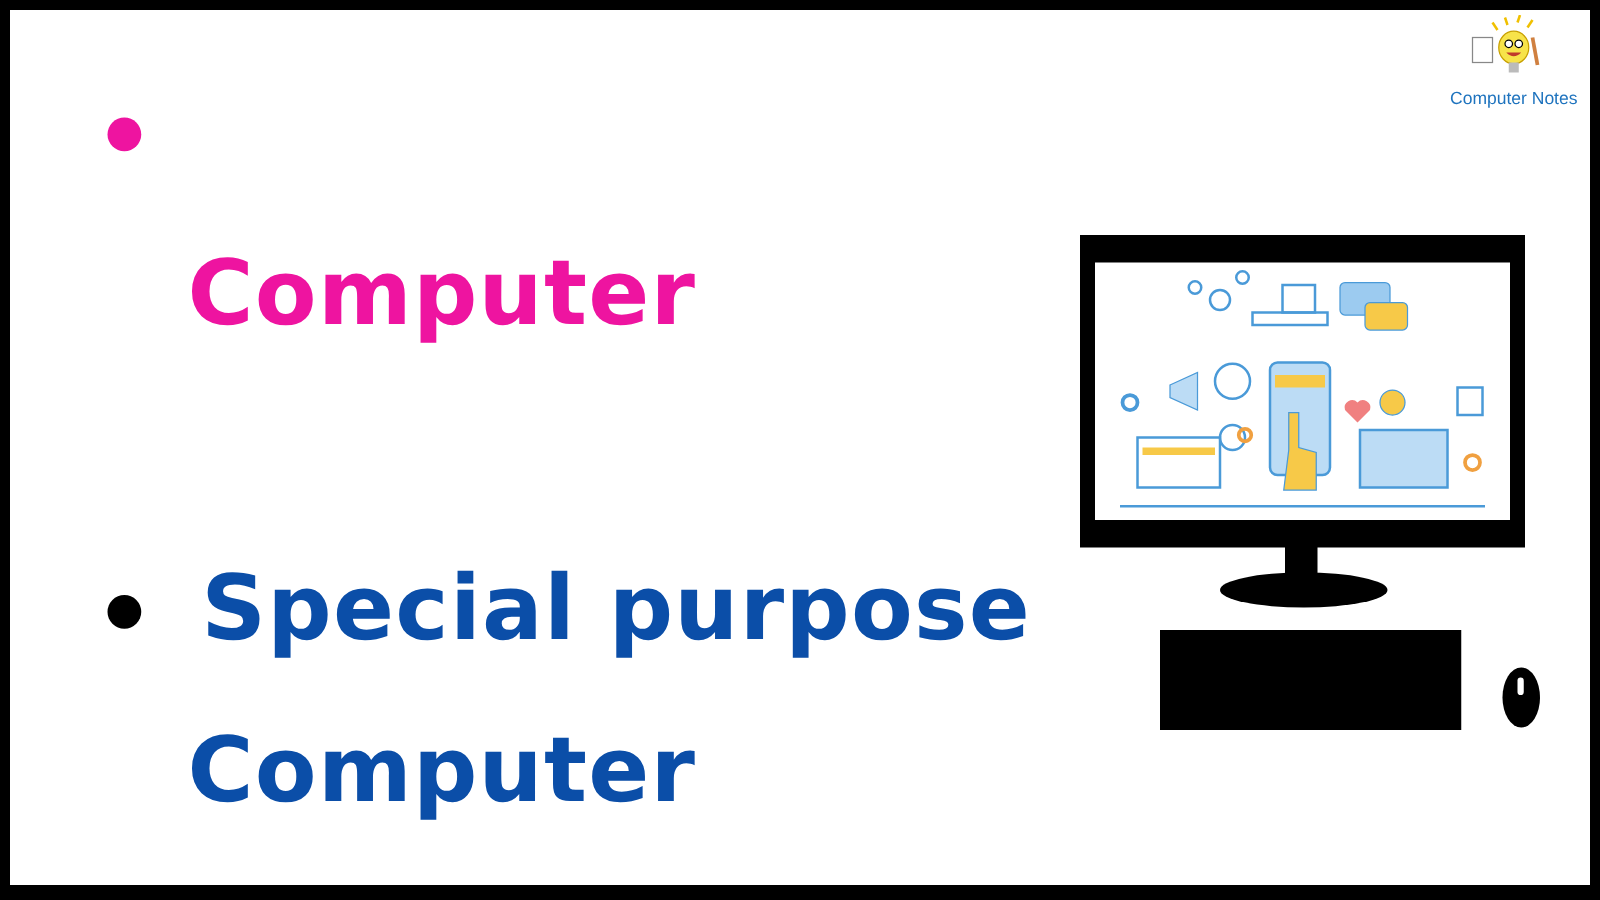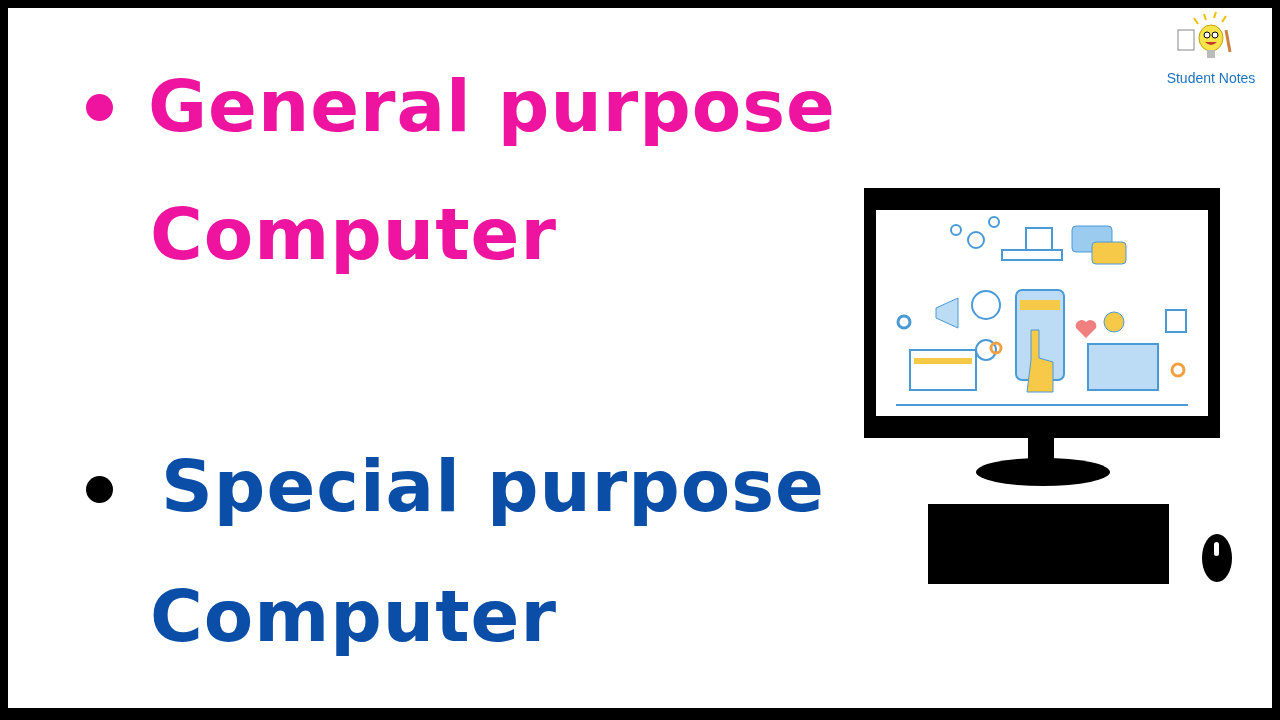--- a/index.html
+++ b/index.html
@@ -16,21 +16,20 @@
   .keyboard { position: absolute; left: 920px; top: 496px; width: 241px; height: 80px; background: #000; }
   .mouse { position: absolute; left: 1194px; top: 526px; width: 30px; height: 48px; background: #000; border-radius: 50%; }
   .mouse-wheel { position: absolute; left: 12px; top: 8px; width: 5px; height: 14px; background: #fff; border-radius: 3px; }
 </style>
 </head>
 <body>
 
 <div class="slide">
 
   <div class="dot" style="left:78px; top:86px; background:#ee14a0;"></div>
-  <div class="bullet-line" style="left:140px; top:62px; color:#ee14a0;">General purpose</div>
   <div class="bullet-line" style="left:142px; top:190px; color:#ee14a0;">Computer</div>
 
   <div class="dot" style="left:78px; top:468px; background:#000;"></div>
   <div class="bullet-line" style="left:153px; top:442px; color:#0b4ea8;">Special purpose</div>
   <div class="bullet-line" style="left:142px; top:572px; color:#0b4ea8;">Computer</div>
 
   <div class="logo">
     <svg width="110" height="56" viewBox="0 0 110 56">
       <g stroke="#f0c000" stroke-width="2">
         <line x1="50" y1="8" x2="48" y2="2"></line>
@@ -39,21 +38,21 @@
           <line x1="66" y1="10" x2="70" y2="4"></line>
       </g>
       <rect x="22" y="18" width="16" height="20" fill="#fff" stroke="#888" stroke-width="1"></rect>
       <ellipse cx="55" cy="26" rx="12" ry="13" fill="#f7e34a" stroke="#c8a000"></ellipse>
       <circle cx="51" cy="23" r="3" fill="#fff" stroke="#000"></circle>
         <circle cx="59" cy="23" r="3" fill="#fff" stroke="#000"></circle>
       <path d="M49 30 Q55 36 61 30" fill="#c0392b"></path>
       <rect x="51" y="38" width="8" height="8" fill="#bbb"></rect>
       <line x1="70" y1="18" x2="74" y2="40" stroke="#d08040" stroke-width="3"></line>
     </svg>
-    <div class="logo-text">Student Notes</div>
+    <div class="logo-text">Computer Notes</div>
   </div>
 
   <div class="monitor">
     <div class="screen">
       <svg width="332" height="206" viewBox="0 0 332 206">
         <g fill="none" stroke="#4a9ad8" stroke-width="2">
           <rect x="140" y="80" width="48" height="90" rx="6" fill="#bcdcf5"></rect>
           <rect x="126" y="40" width="60" height="10"></rect>
           <rect x="150" y="18" width="26" height="22"></rect>
           <circle cx="100" cy="30" r="8"></circle>

